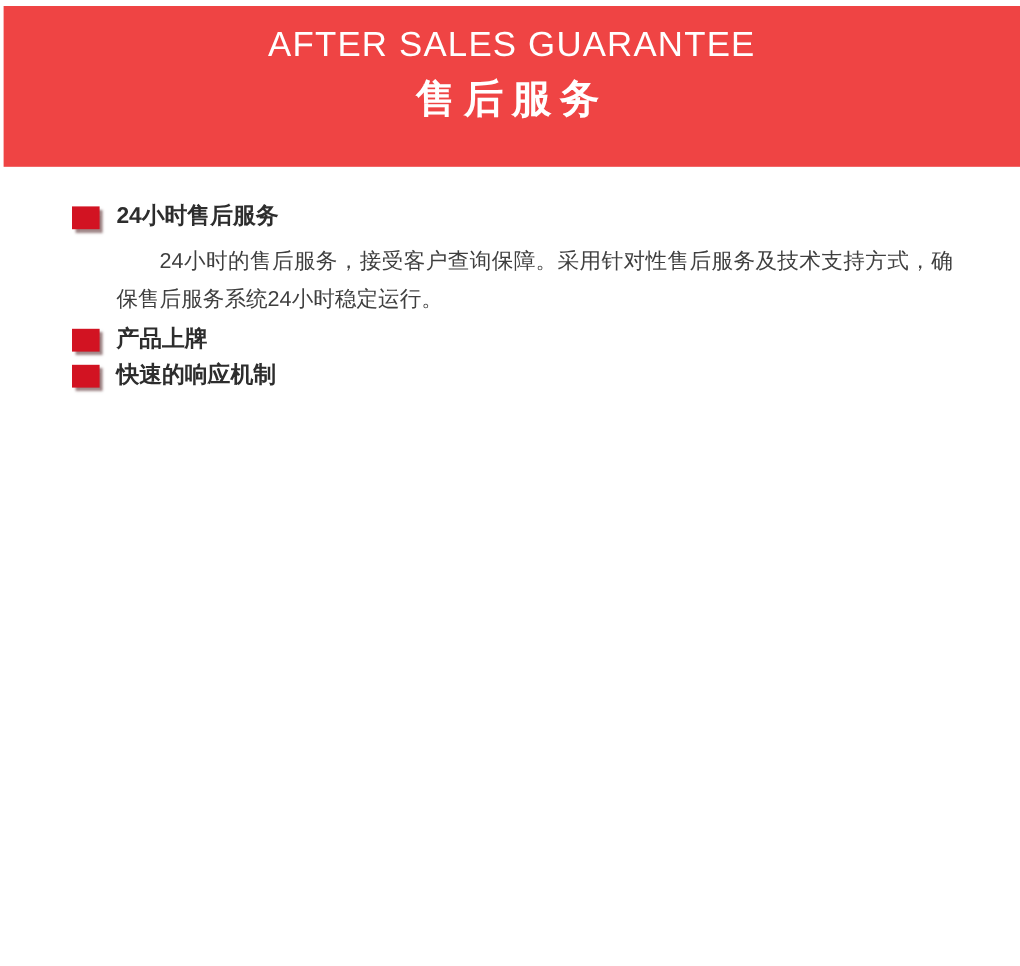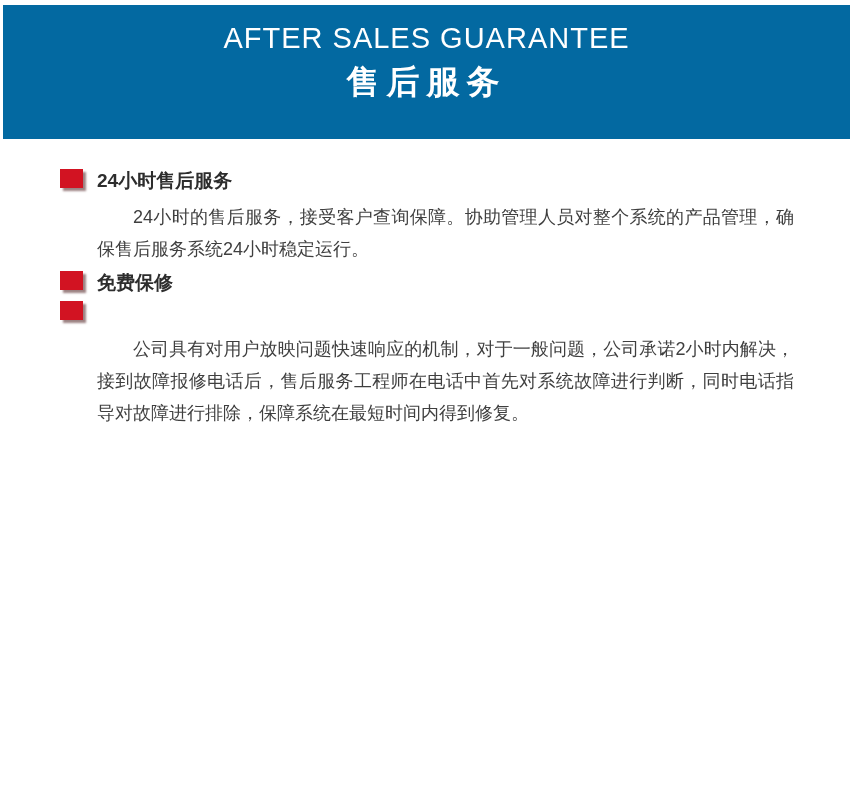--- a/index.html
+++ b/index.html
@@ -15,21 +15,21 @@
     position: relative;
     width: 850px;
     height: 805px;
     background: #ffffff;
   }
   
   .banner {
     margin: 5px 0 0 3px;
     width: 847px;
     height: 134px;
-    background: #0369a1;
+    background: #ef4444;
     text-align: center;
     box-sizing: border-box;
     padding-top: 17px;
   }
   .banner-en {
     color: #ffffff;
     font-size: 29px;
     letter-spacing: 1px;
     line-height: 32px;
     font-weight: 400;
@@ -41,21 +41,21 @@
     font-weight: bold;
     letter-spacing: 7px;
     line-height: 40px;
   }
   
   .content {
     padding: 30px 0 0 60px;
   }
   .section-heading {
     display: flex;
-    align-items: flex-start;
+    align-items: flex-end;
     height: 24px;
     margin-top: 6px;
   }
   .section:first-child .section-heading {
     margin-top: 0;
   }
   .bullet {
     width: 23px;
     height: 19px;
     background: #d21322;
@@ -90,32 +90,32 @@
     <div class="banner-cn">售后服务</div>
   </div>
 
   <div class="content">
 
     <div class="section">
       <div class="section-heading">
         <span class="bullet"></span>
         <h2 class="section-title">24小时售后服务</h2>
       </div>
-      <p class="para">24小时的售后服务，接受客户查询保障。协助管理人员对整个系统的产品管理，确保售后服务系统24小时稳定运行。</p>
+      <p class="para">24小时的售后服务，接受客户查询保障。采用针对性售后服务及技术支持方式，确保售后服务系统24小时稳定运行。</p>
     </div>
 
     <div class="section">
       <div class="section-heading">
         <span class="bullet"></span>
-        <h2 class="section-title">免费保修</h2>
+        <h2 class="section-title">产品上牌</h2>
       </div>
     </div>
 
     <div class="section">
       <div class="section-heading">
         <span class="bullet"></span>
+        <h2 class="section-title">快速的响应机制</h2>
       </div>
-      <p class="para">公司具有对用户放映问题快速响应的机制，对于一般问题，公司承诺2小时内解决，接到故障报修电话后，售后服务工程师在电话中首先对系统故障进行判断，同时电话指导对故障进行排除，保障系统在最短时间内得到修复。</p>
     </div>
 
 
   </div>
 </div>
 
 </body></html>

